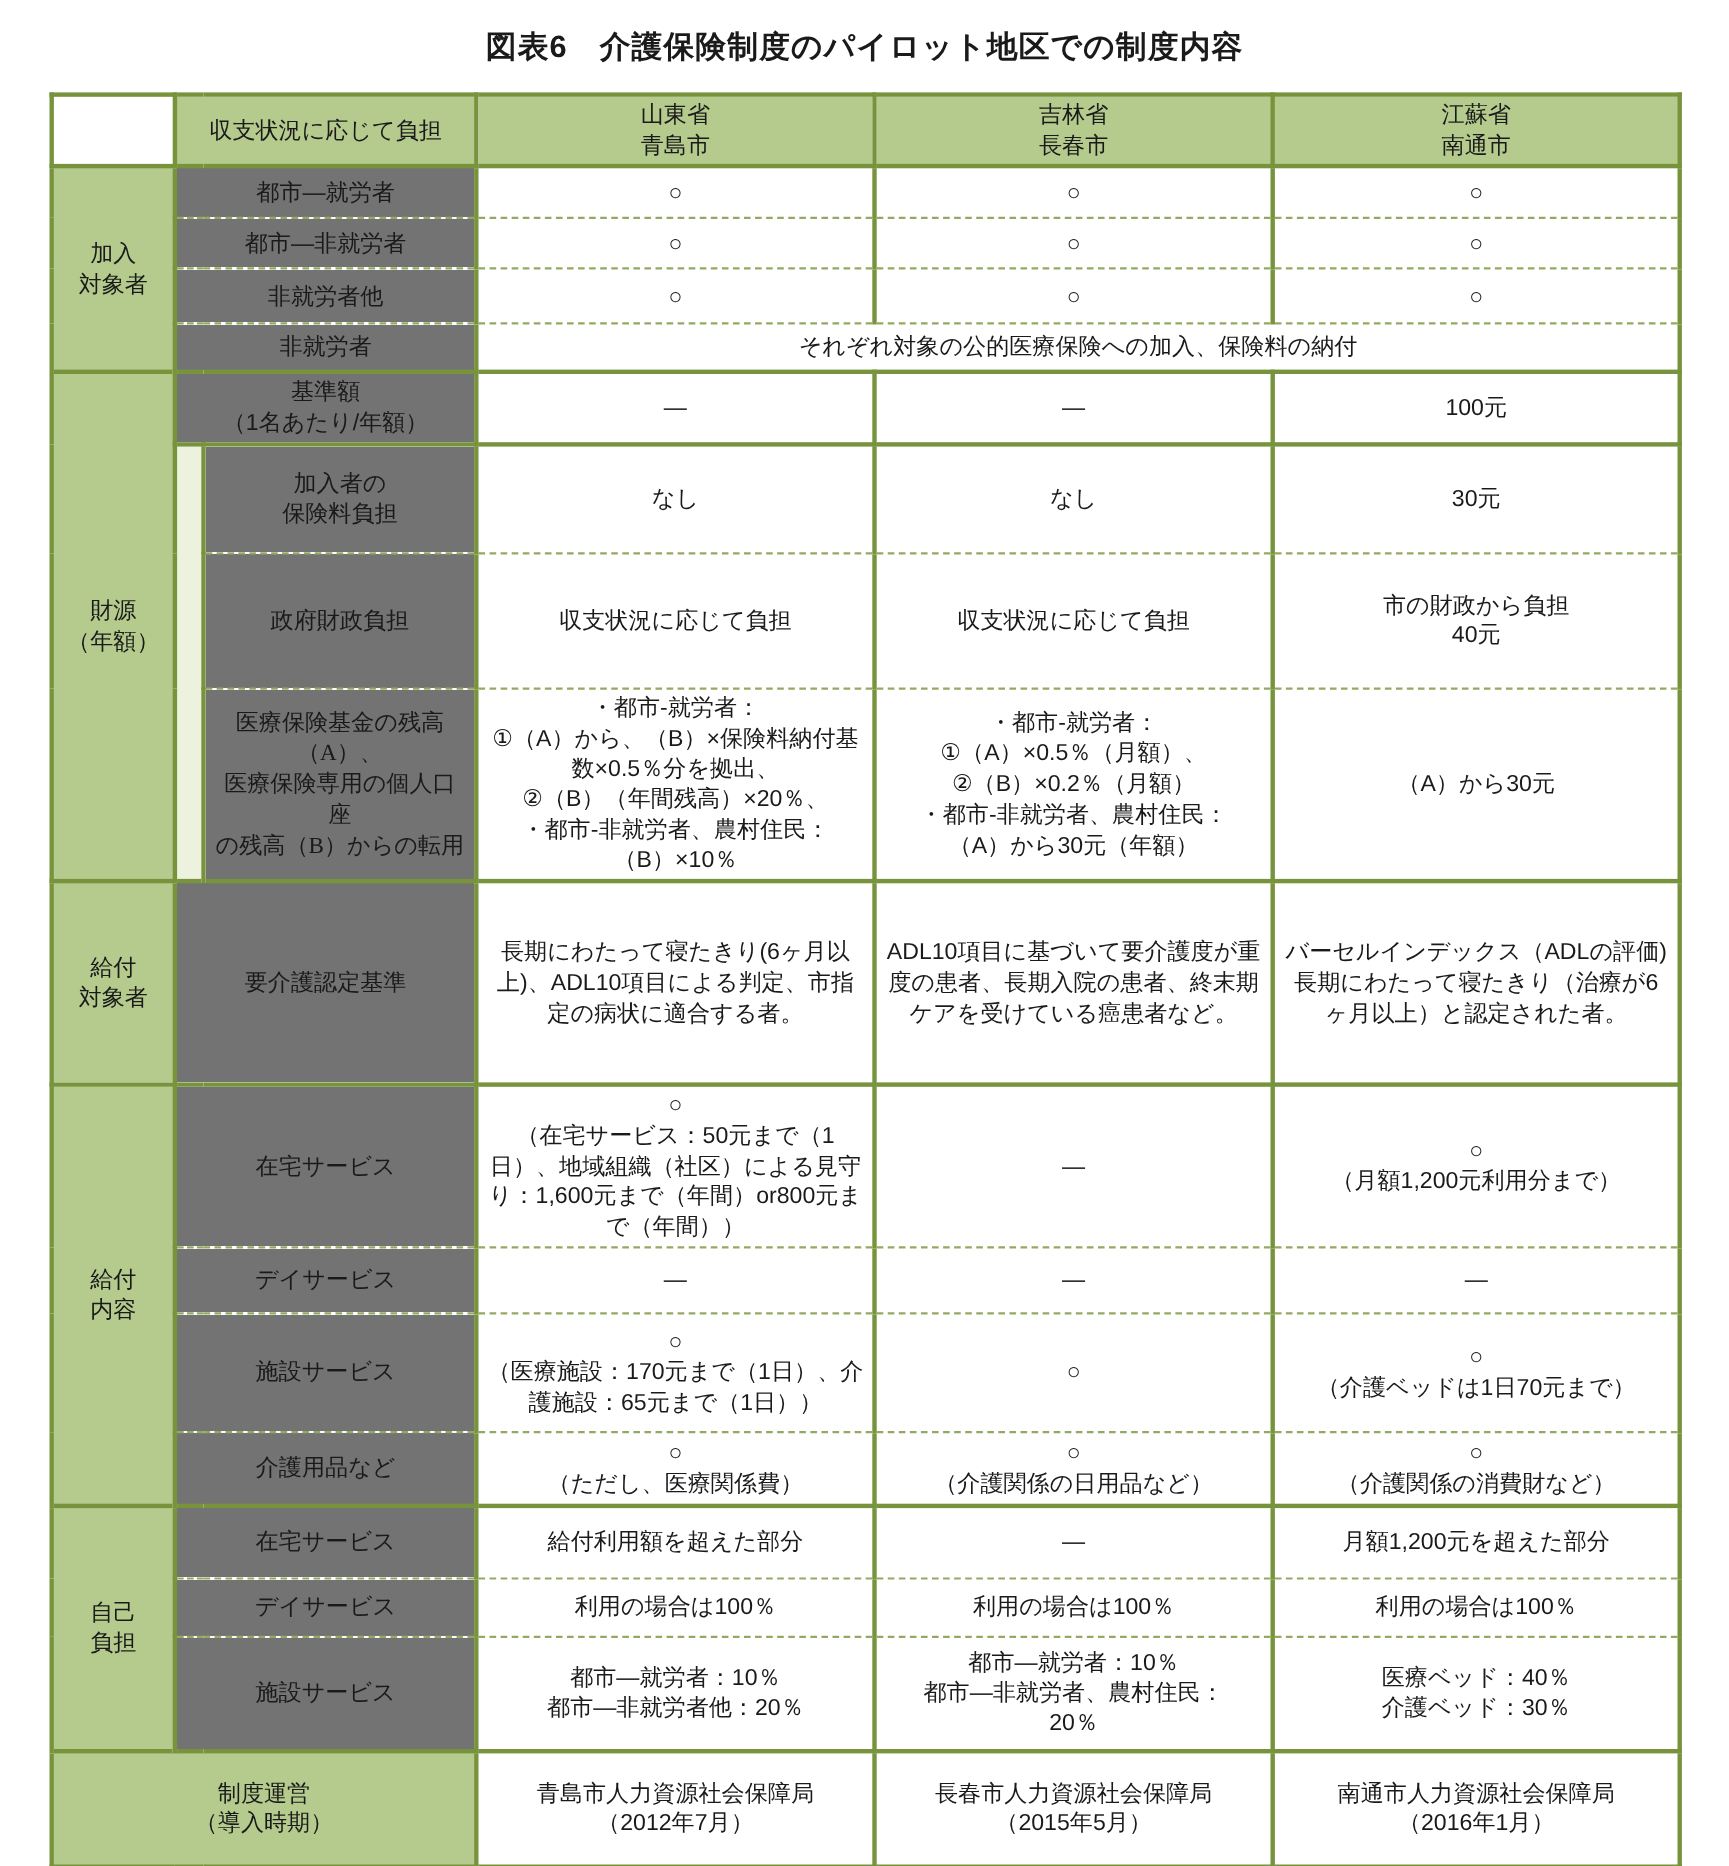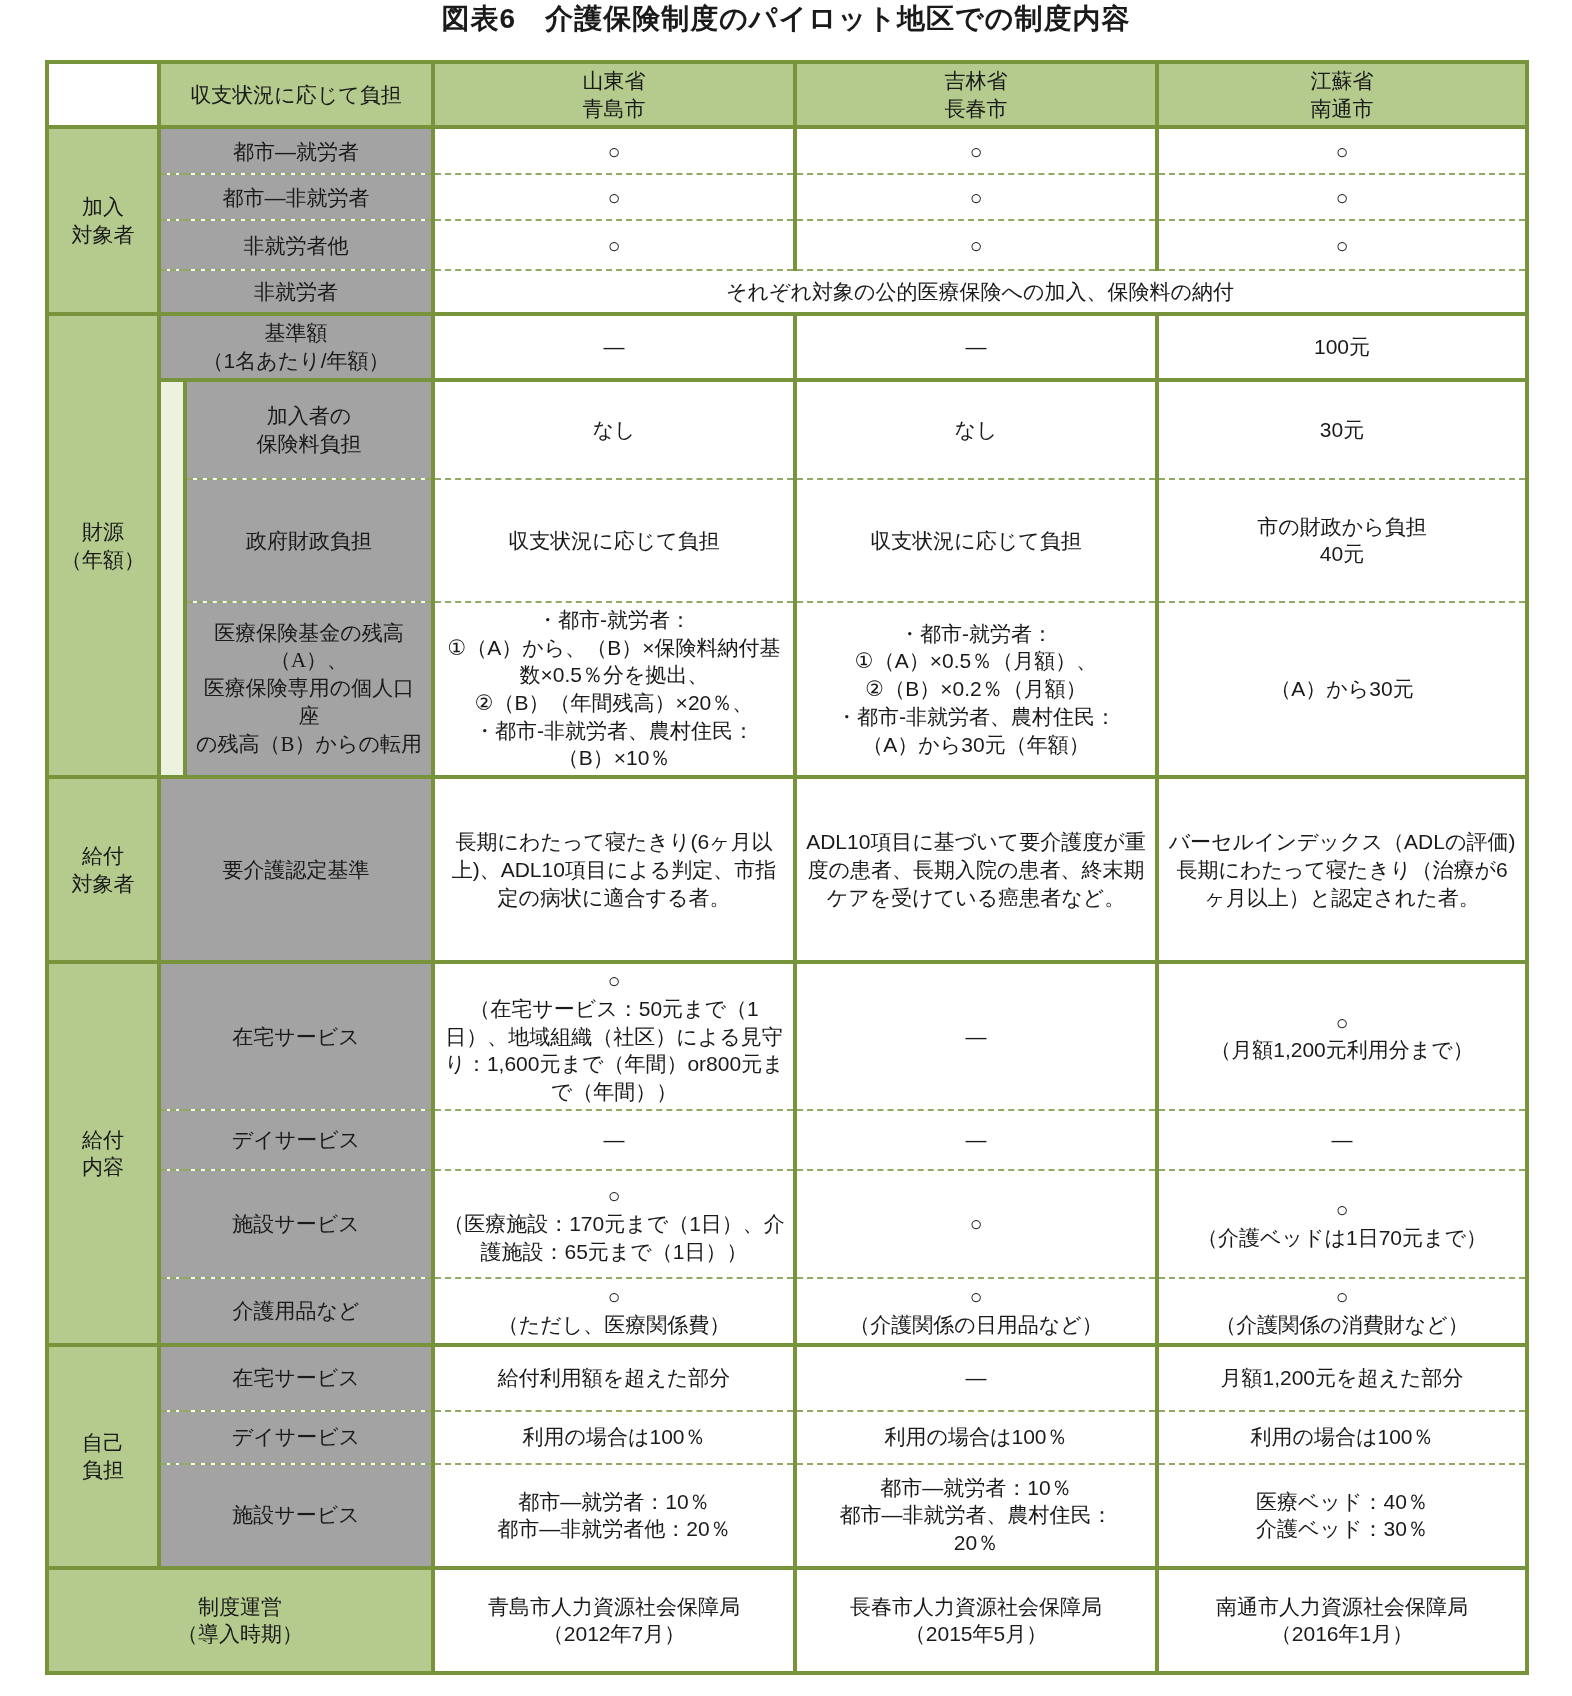--- a/index.html
+++ b/index.html
@@ -3,37 +3,37 @@
 <meta charset="utf-8">
 <style>
   html,body { margin:0; padding:0; }
   body {
     width:1572px; min-height:1696px; background:#ffffff;
     font-family:"Liberation Sans","DejaVu Sans",sans-serif;
     color:#1a1a1a;
     -webkit-font-smoothing:antialiased;
   }
   .title {
-    padding-top:0; margin-bottom:22px;
+    padding-top:24px; margin-bottom:22px;
     text-align:center; font-size:28px; font-weight:bold; letter-spacing:1px;
   }
   table.grid {
     border-collapse:collapse; table-layout:fixed;
     margin-left:45px; width:1480px;
   }
   .grid th, .grid td {
     border:4px solid #77933c;
     white-space:pre-line;
     vertical-align:middle; text-align:center;
     font-size:21px; font-weight:normal; line-height:1.32;
     padding:3px 7px; overflow:hidden;
     word-break:break-word;
   }
   .g { background:#b4cb8d; }          
-  .l { background:#a3a3a3; }          
+  .l { background:#737373; }          
   .strip { background:#ecf2de; padding:0; }
   .empty { border:none; background:transparent; }
   .tl { text-align:left; padding:4px 10px; }
   .sm { font-size:18px; line-height:1.35;font-family:Liberation Serif, serif; }
   
   tr.db > td { border-bottom:2px dashed #93a963; }
   tr.dt > td { border-top:2px dashed #93a963;margin-top:36px; }
   
   tr.h55>td, tr.h55>th { height:55px; }
   tr.h38>td { height:38px; }  tr.h42>td { height:42px; }

